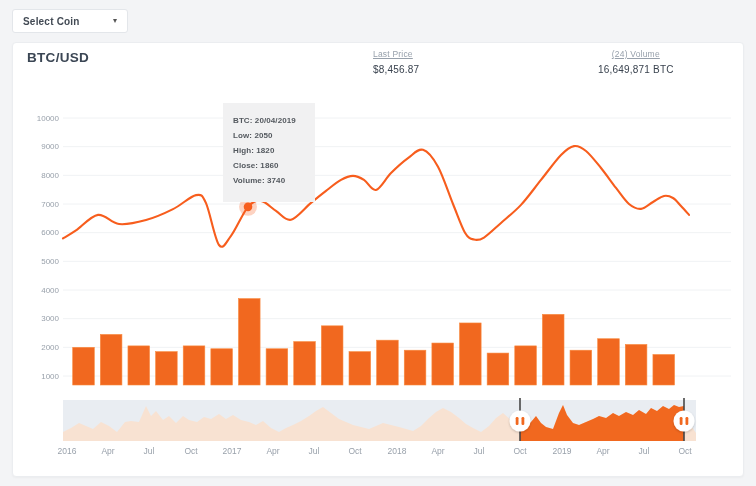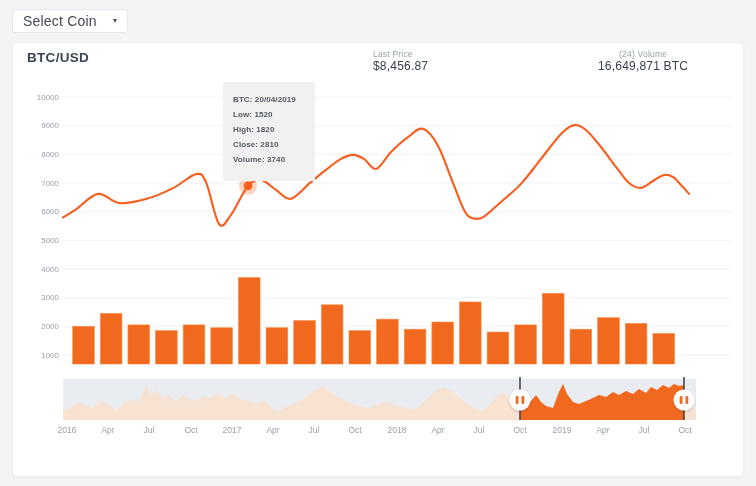--- a/index.html
+++ b/index.html
@@ -8,37 +8,37 @@
     background:#f3f4f6;
     font-family:"Liberation Sans", sans-serif;
     -webkit-font-smoothing:antialiased;
   }
   .coin-select{
     position:absolute;left:12px;top:9px;width:116px;height:24px;
     background:#ffffff;border:1px solid #e3e6ea;border-radius:3px;
     box-sizing:border-box;display:flex;align-items:center;
     padding:0 10px;cursor:pointer;
   }
-  .coin-select .lbl{font-size:14px;color:#424a54;font-weight:normal;letter-spacing:.2px;}
+  .coin-select .lbl{font-size:10px;color:#424a54;font-weight:bold;letter-spacing:.2px;}
   .coin-select .caret{margin-left:auto;font-size:8px;color:#555;line-height:1;}
   .card{
     position:absolute;left:12px;top:42px;width:732px;height:435px;
     background:#ffffff;border:1px solid #ebedf0;border-radius:4px;
     box-sizing:border-box;box-shadow:0 1px 2px rgba(40,50,60,.04);
   }
   .card-header{position:relative;height:42px;padding-left:36px;}
   .pair-title{
     position:absolute;left:14px;top:7px;
     font-size:13.5px;font-weight:bold;color:#3b4654;letter-spacing:.3px;
   }
   .stat{position:absolute;top:6px;}
-  .stat .stat-label{font-size:8.5px;color:#97a0ab;letter-spacing:.2px;}
-  .stat .stat-value{font-size:12px;color:#39424e;letter-spacing:.2px;}
+  .stat .stat-label{font-size:8.5px;color:#97a0ab;letter-spacing:.2px;text-decoration:underline;}
+  .stat .stat-value{font-size:10px;color:#39424e;margin-top:5px;letter-spacing:.2px;}
   .stat.s0{left:360px;} .stat.s1{left:475px;} .stat.s2{left:585px;text-align:center;}
-  .chart-wrap{position:absolute;left:0;top:28px;width:732px;height:393px;}
+  .chart-wrap{position:absolute;left:0;top:49px;width:732px;height:393px;}
   #chart-svg{position:absolute;left:0;top:0;}
   .tooltip{
     position:absolute;left:210px;top:11px;width:92px;box-sizing:border-box;
     background:#f1f1f2;padding:10px 10px 14px 10px;z-index:5;
   }
   .tooltip .tline{
     font-size:8px;color:#54595f;line-height:15px;white-space:nowrap;
     font-weight:bold;letter-spacing:.1px;
   }
 </style>
@@ -145,19 +145,19 @@
         <text x="425" y="362" text-anchor="middle" font-size="8.5" fill="#99A1AB">Apr</text>
         <text x="466" y="362" text-anchor="middle" font-size="8.5" fill="#99A1AB">Jul</text>
         <text x="507" y="362" text-anchor="middle" font-size="8.5" fill="#99A1AB">Oct</text>
         <text x="549" y="362" text-anchor="middle" font-size="8.5" fill="#99A1AB">2019</text>
         <text x="590" y="362" text-anchor="middle" font-size="8.5" fill="#99A1AB">Apr</text>
         <text x="631" y="362" text-anchor="middle" font-size="8.5" fill="#99A1AB">Jul</text>
         <text x="672" y="362" text-anchor="middle" font-size="8.5" fill="#99A1AB">Oct</text>
       </svg>
     <div class="tooltip">
       <div class="tline">BTC: 20/04/2019</div>
-      <div class="tline">Low: 1520</div>
+      <div class="tline">Low: 2050</div>
       <div class="tline">High: 1820</div>
-      <div class="tline">Close: 2810</div>
+      <div class="tline">Close: 1860</div>
       <div class="tline">Volume: 3740</div>
     </div>
   </div>
 </div>
 
 </body></html>

